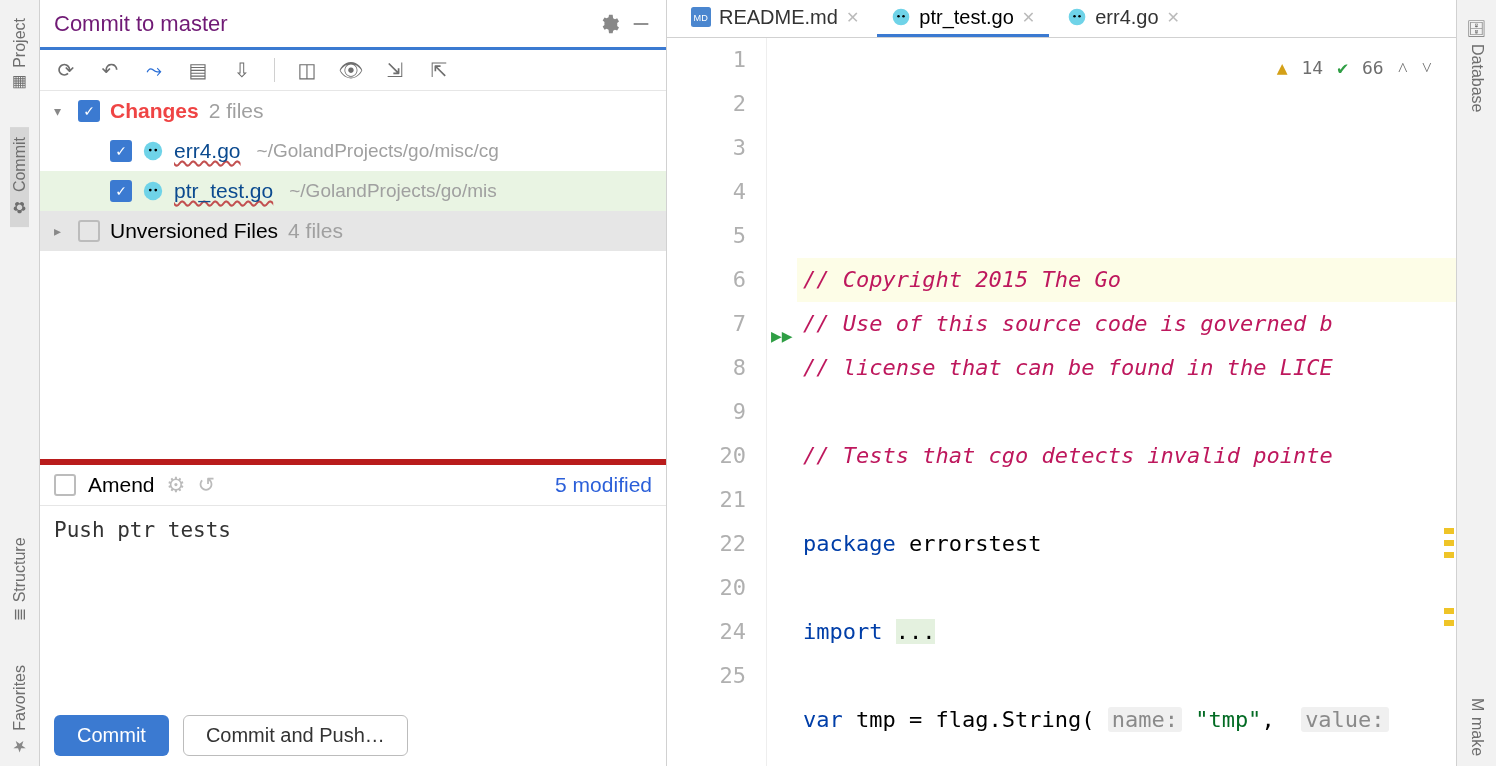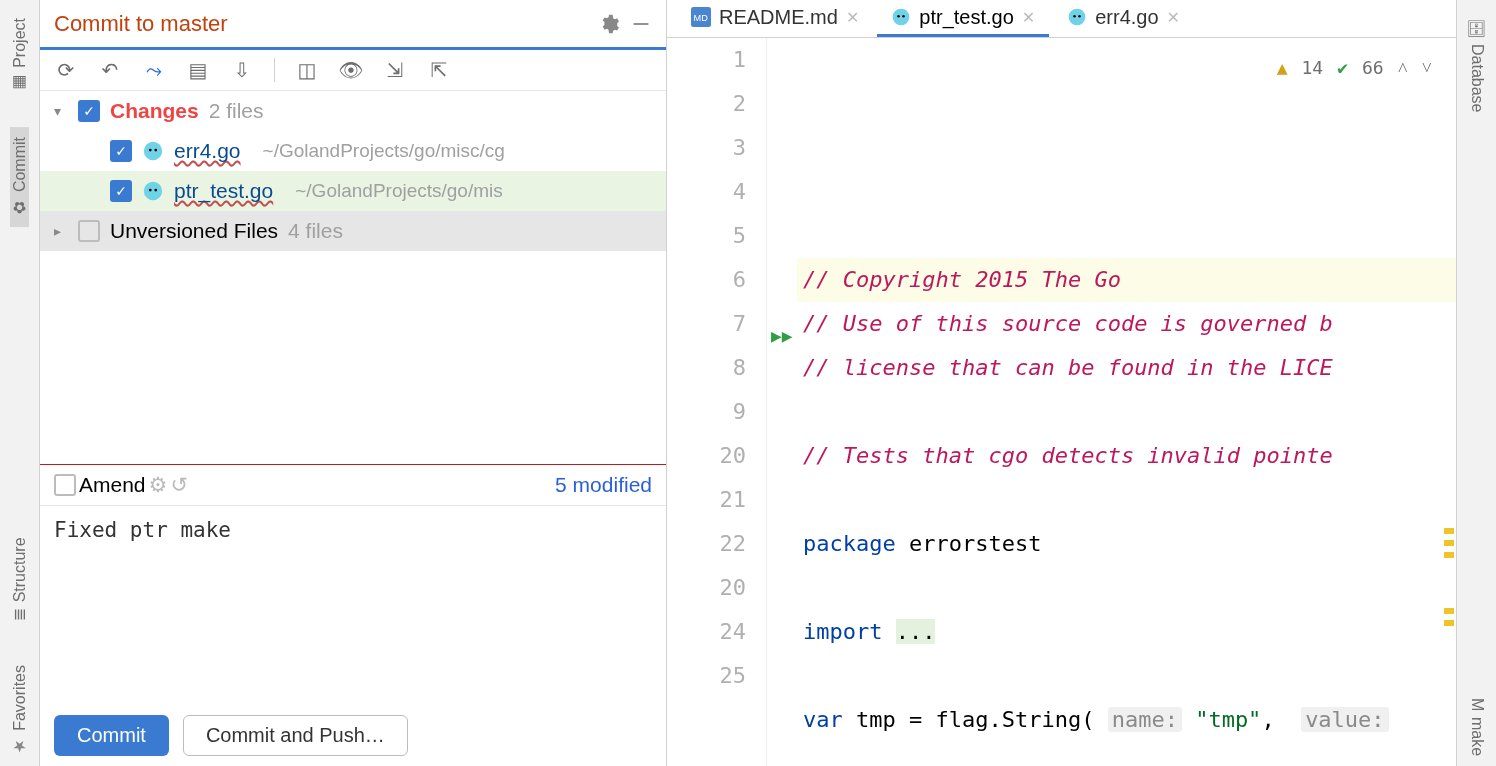--- a/index.html
+++ b/index.html
@@ -3,38 +3,38 @@
 <meta charset="utf-8">
 <style>
   * { margin:0; padding:0; box-sizing:border-box; }
   body { font-family:"Segoe UI",-apple-system,Arial,sans-serif; font-size:14px; color:#000; background:#fff; width:1496px; height:766px; overflow:hidden; display:flex; }
   
   .left-strip { width:40px; background:#f2f2f2; border-right:1px solid #d1d1d1; display:flex; flex-direction:column; align-items:center; padding-top:8px; gap:24px; font-size:16px; color:#6e6e6e;}
   .vtab { writing-mode:vertical-rl; transform:rotate(180deg); font-size:16px; padding:10px 0; display:flex; align-items:center; gap:6px; cursor:pointer;}
   .vtab.active { background:#d6d6d6;}
   
   .commit-panel { width:627px; display:flex; flex-direction:column; border-right:1px solid #d1d1d1;}
-  .cp-header { display:flex; align-items:center; height:50px; padding:0 14px; font-size:22px; border-bottom:3px solid #3b7ad1; color:#c2410c; background:#fff; gap:10px;}
+  .cp-header { display:flex; align-items:center; height:50px; padding:0 14px; font-size:22px; border-bottom:3px solid #3b7ad1; color:#701a75; background:#fff; gap:10px;}
   .cp-header .spacer{flex:1;}
   .gear,.minimize{width:22px;height:22px;color:#888;cursor:pointer;}
   .toolbar { display:flex; align-items:center; padding:8px 14px; gap:20px; border-bottom:1px solid #e6e6e6;}
   .tb-icon{width:24px;height:24px;color:#6e6e6e;display:flex;align-items:center;justify-content:center;font-size:20px;cursor:pointer;}
   .tb-sep{width:1px;height:24px;background:#d0d0d0;}
   .tree{flex:1;overflow:auto;font-size:21px;}
   .row{display:flex;align-items:center;height:40px;padding-left:14px;gap:10px;white-space:nowrap;}
   .row.selected{background:#e9f4e3;}
   .row.unv{background:#e6e6e6;}
   .chevron{width:14px;color:#888;font-size:14px;}
   .chk{width:22px;height:22px;border:2px solid #3b7ad1;border-radius:3px;display:inline-flex;align-items:center;justify-content:center;color:#fff;background:#3b7ad1;font-size:14px;}
   .file-icon{width:22px;height:22px;display:inline-block;}
   .filename{color:#0b4a8f;text-decoration:underline wavy #c25050;text-decoration-skip-ink:none;}
-  .path{color:#a0a0a0;font-size:19px;margin-left:12px;overflow:hidden;text-overflow:ellipsis;text-align:center;}
+  .path{color:#a0a0a0;font-size:19px;margin-left:6px;overflow:hidden;text-overflow:ellipsis;text-align:center;}
   .bold{font-weight:700;color:#ef4444;}
   .count{color:#a0a0a0;}
-  .amend-bar{display:flex;align-items:center;padding:8px 14px;gap:3px;font-size:21px;border-top:1px solid #b91c1c;}
+  .amend-bar{display:flex;align-items:center;padding:8px 14px;gap:12px;font-size:21px;border-top:6px solid #b91c1c;}
   .amend-bar .spacer{flex:1;}
   .mod-link{color:#2b5fd9;cursor:pointer;}
   .chkbox{width:22px;height:22px;border:2px solid #bcbcbc;border-radius:3px;}
   .msg{flex:0 0 200px;padding:12px 14px;font-family:Menlo,Consolas,monospace;font-size:21px;color:#333;border-top:1px solid #e6e6e6;}
   .buttons{display:flex;gap:14px;padding:10px 14px;}
   .btn{padding:8px 22px;border-radius:6px;font-size:20px;cursor:pointer;border:1px solid transparent;}
   .btn.primary{background:#3b7ad1;color:#fff;}
   .btn.secondary{background:#fff;border-color:#bcbcbc;color:#333;}
   
   .editor-area{flex:1;display:flex;flex-direction:column;min-width:0;}
@@ -159,21 +159,21 @@
   <div class="amend-bar">
     <span class="chkbox"></span>
     <span>Amend</span>
     <span style="color:#bbb">⚙</span>
     <span style="color:#bbb">↺</span>
     <span class="spacer"></span>
     <span class="mod-link">5 modified</span>
   </div>
 
   <div class="msg">
-    <span>Fixed ptr make</span>
+    <span>Push ptr tests</span>
   </div>
 
   <div class="buttons">
     <button class="btn primary">Commit</button>
     <button class="btn secondary">Commit and Push…</button>
   </div>
 </div>
 
 <div class="editor-area">
   <div class="tabs">

